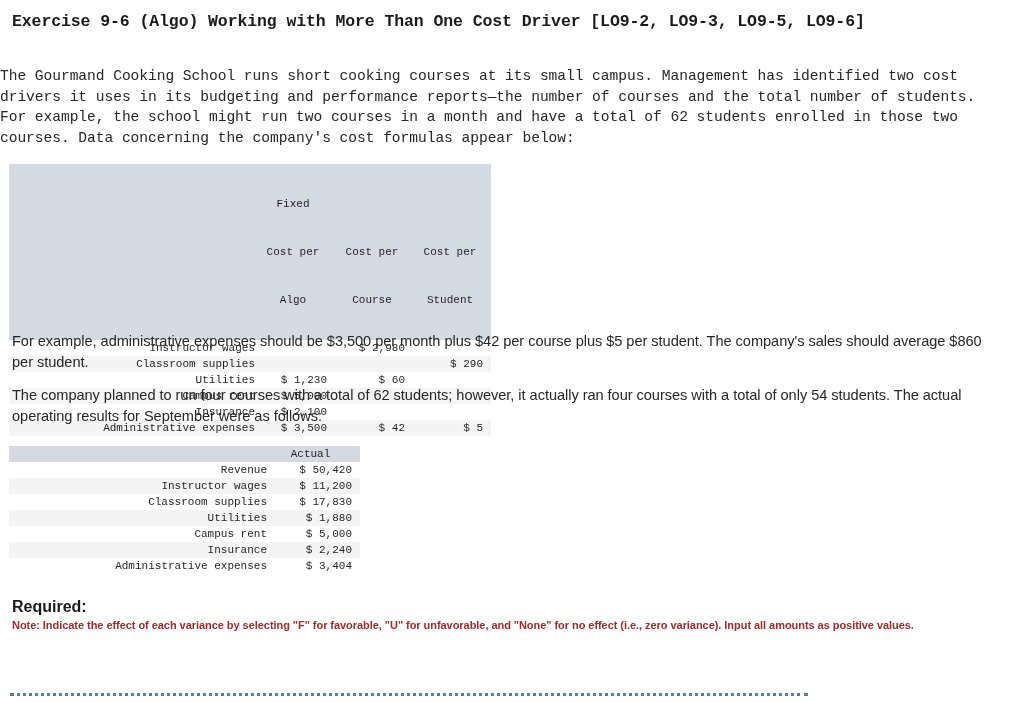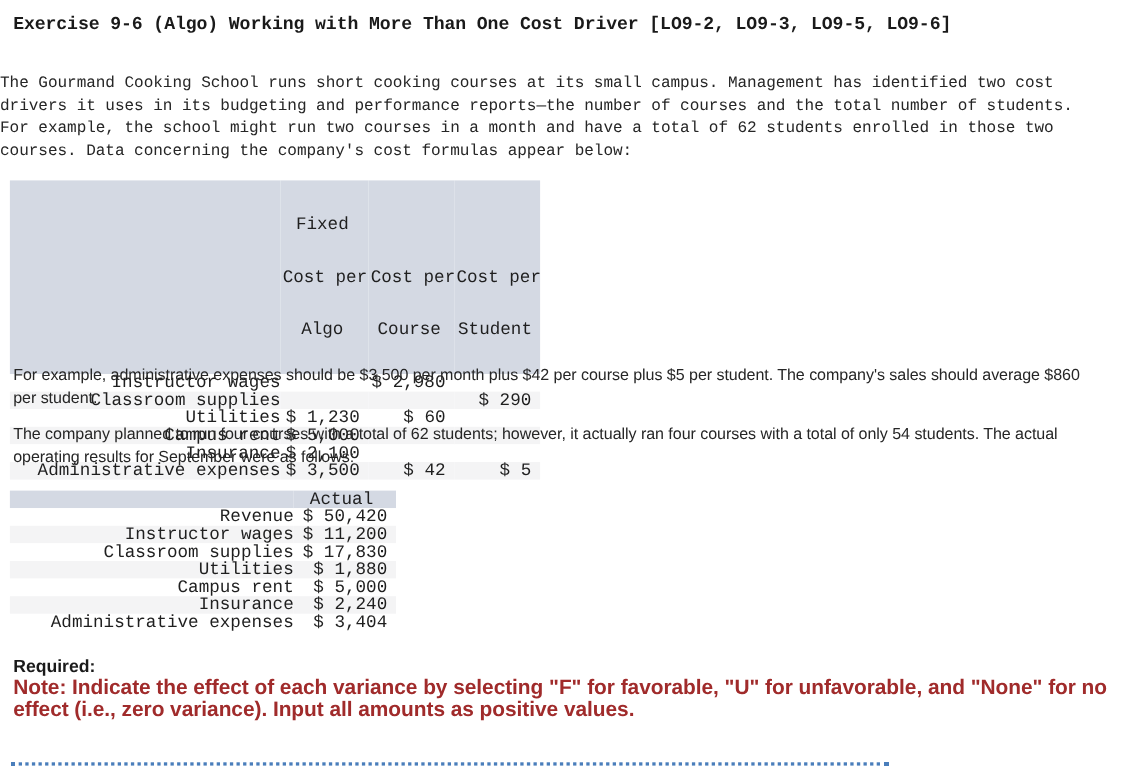--- a/index.html
+++ b/index.html
@@ -62,21 +62,21 @@
     left: 12px;
     top: 385px;
     width: 960px;
   }
 
   
   .data-table {
     position: absolute;
     border-collapse: collapse;
     font-family: "Liberation Mono", "DejaVu Sans Mono", monospace;
-    font-size: 16px;
+    font-size: 11px;
     color: #1f1f1f;
     table-layout: fixed;
   }
   .data-table td, .data-table th {
     padding: 0;
     margin: 0;
     height: 16px;
     line-height: 16px;
     font-weight: normal;
     vertical-align: bottom;
@@ -146,21 +146,21 @@
     line-height: 18px;
     color: #1a1a1a;
   }
   .required-text {
     font-size: 14.4px;
     line-height: 19px;
     color: #262626;
     letter-spacing: -0.05px;
   }
   .required-note {
-    font-size: 19px;
+    font-size: 11px;
     font-weight: bold;
     line-height: 19.5px;
     color: #a02b2b;
     letter-spacing: -0.05px;
     width: 1000px;
   }
 
   
   .dotted-divider {
     position: absolute;

